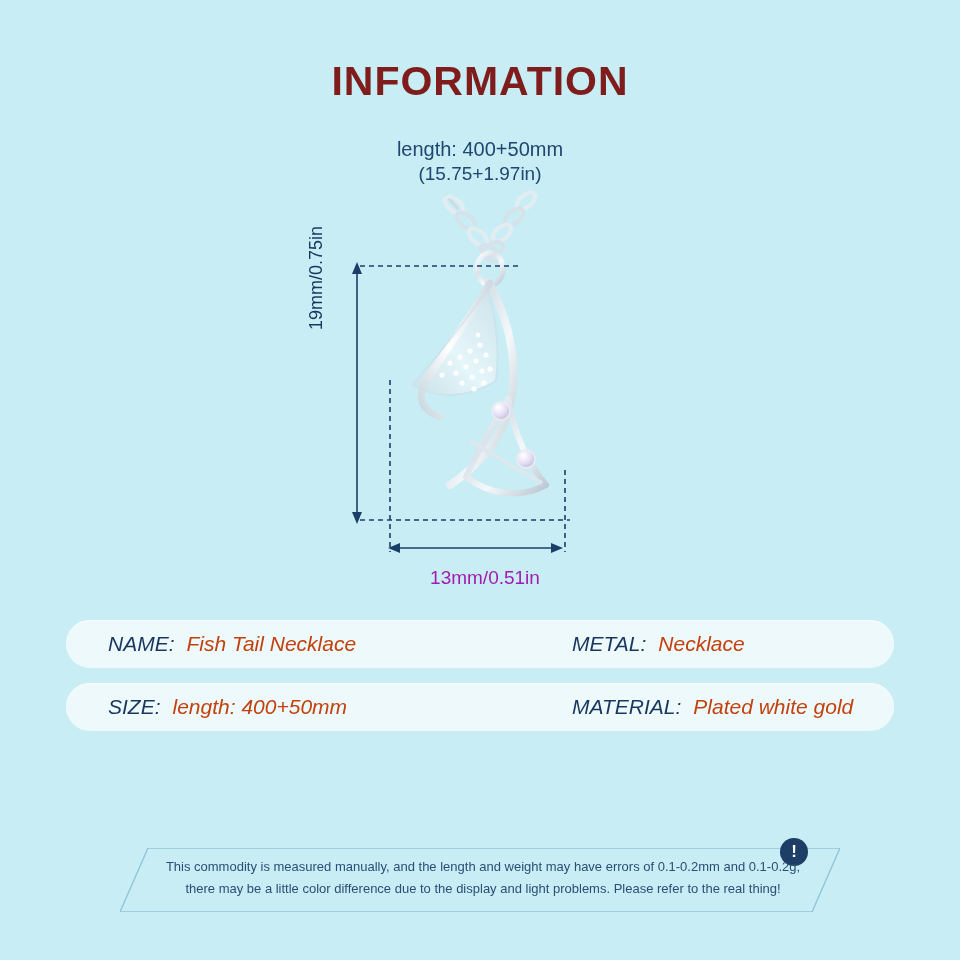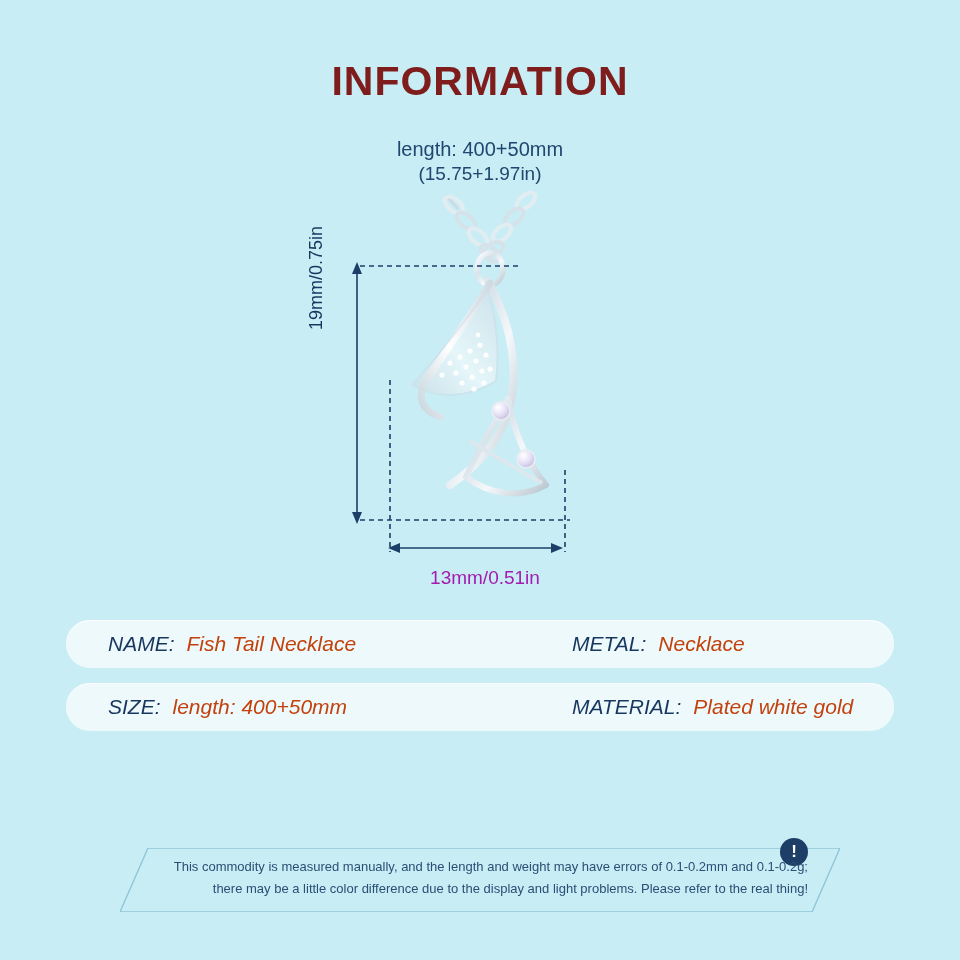--- a/index.html
+++ b/index.html
@@ -151,21 +151,21 @@
     top: 10px;
     left: 0;
     width: 720px;
     height: 64px;
   }
   .notice-text {
     position: absolute;
     top: 18px;
     left: 38px;
     width: 650px;
-    text-align: right;
+    text-align: center;
     font-size: 13px;
     line-height: 1.7;
     color: #2a4f74;
   }
   .notice-badge {
     position: absolute;
     top: 0;
     left: 660px;
     width: 28px;
     height: 28px;

